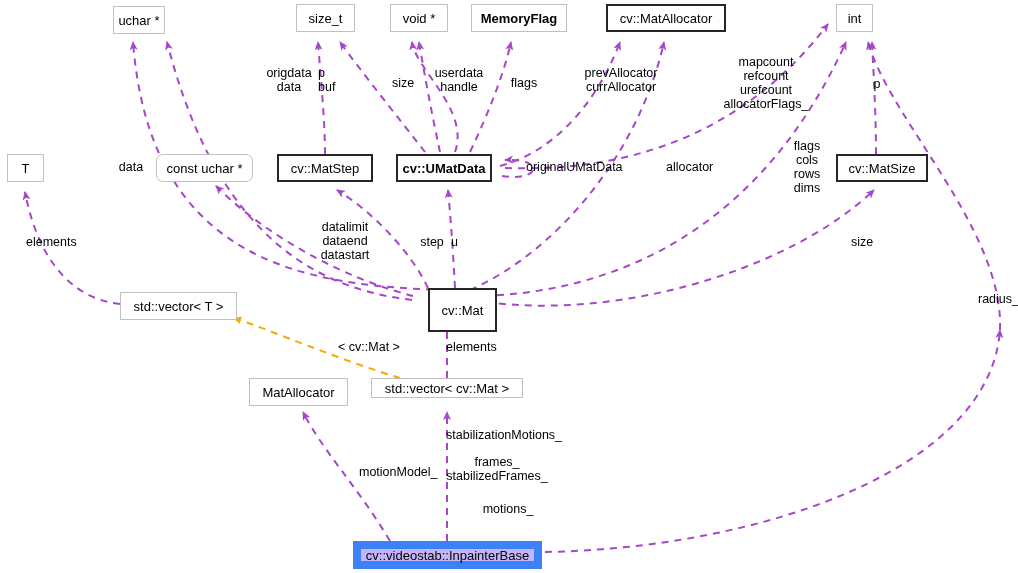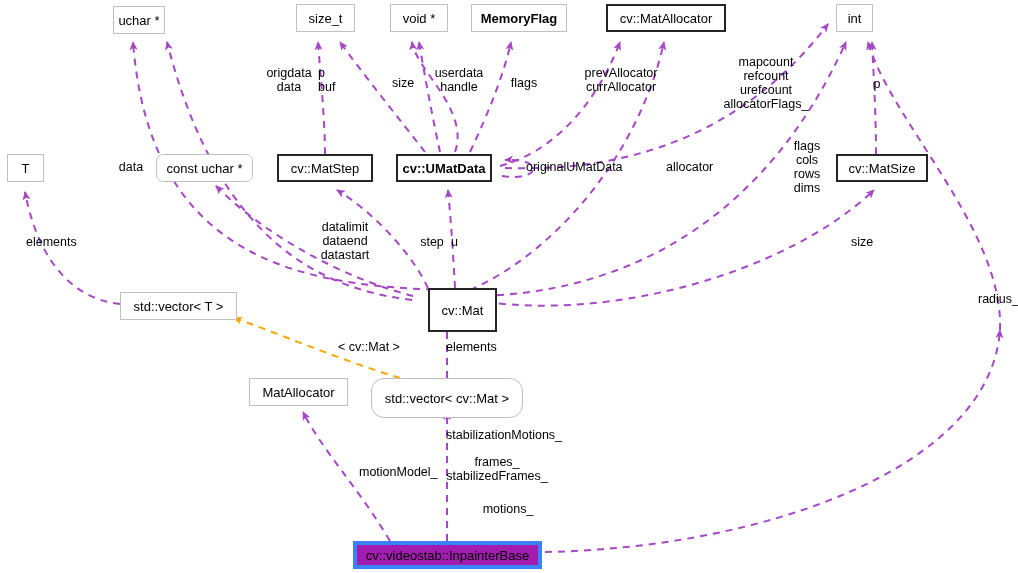--- a/index.html
+++ b/index.html
@@ -35,22 +35,22 @@
     background: #ffffff;
     line-height: 1;
   }
   .node.plain {
     border: 1px solid #c0c0c0;
   }
   .node.strong {
     border: 2px solid #252525;
   }
   .node.focus {
-    border: 4px solid #3b82f6;
-    background: #a21caf;
+    border: 8px solid #3b82f6;
+    background: #c4b5fd;
   }
   .edge-label {
     position: absolute;
     font-size: 12.5px;
     color: #000000;
     white-space: pre;
     line-height: 1.12;
     background: transparent;
   }
   .edge-label.center { text-align: center; }
@@ -133,21 +133,21 @@
       <div class="node strong" style="left: 606px; top: 4px; width: 120px; height: 28px;">cv::MatAllocator</div>
       <div class="node plain" style="left: 836px; top: 4px; width: 37px; height: 28px;">int</div>
       <div class="node plain" style="left: 7px; top: 154px; width: 37px; height: 28px;">T</div>
       <div class="node plain" style="left: 156px; top: 154px; width: 97px; height: 28px; border-radius: 7px;">const uchar *</div>
       <div class="node strong" style="left: 277px; top: 154px; width: 96px; height: 28px;">cv::MatStep</div>
       <div class="node strong" style="left: 396px; top: 154px; width: 96px; height: 28px; font-weight: bold;">cv::UMatData</div>
       <div class="node strong" style="left: 836px; top: 154px; width: 92px; height: 28px;">cv::MatSize</div>
       <div class="node plain" style="left: 120px; top: 292px; width: 117px; height: 28px;">std::vector&lt; T &gt;</div>
       <div class="node strong" style="left: 428px; top: 288px; width: 69px; height: 44px;">cv::Mat</div>
       <div class="node plain" style="left: 249px; top: 378px; width: 99px; height: 28px;">MatAllocator</div>
-      <div class="node plain" style="left: 371px; top: 378px; width: 152px; height: 40px; border-radius: 13px;">std::vector&lt; cv::Mat &gt;</div>
+      <div class="node plain" style="left: 371px; top: 378px; width: 152px; height: 20px;">std::vector&lt; cv::Mat &gt;</div>
       <div class="node focus" style="left: 353px; top: 541px; width: 189px; height: 28px;">cv::videostab::InpainterBase</div>
     </div>
   <div id="labels">
       <div class="edge-label center" style="left: 258px; top: 66px; width: 62px;">origdata
 data</div>
       <div class="edge-label left" style="left: 318px; top: 66px; width: 24px;">p
 buf</div>
       <div class="edge-label center" style="left: 388px; top: 76px; width: 30px;">size</div>
       <div class="edge-label center" style="left: 428px; top: 66px; width: 62px;">userdata
 handle</div>

